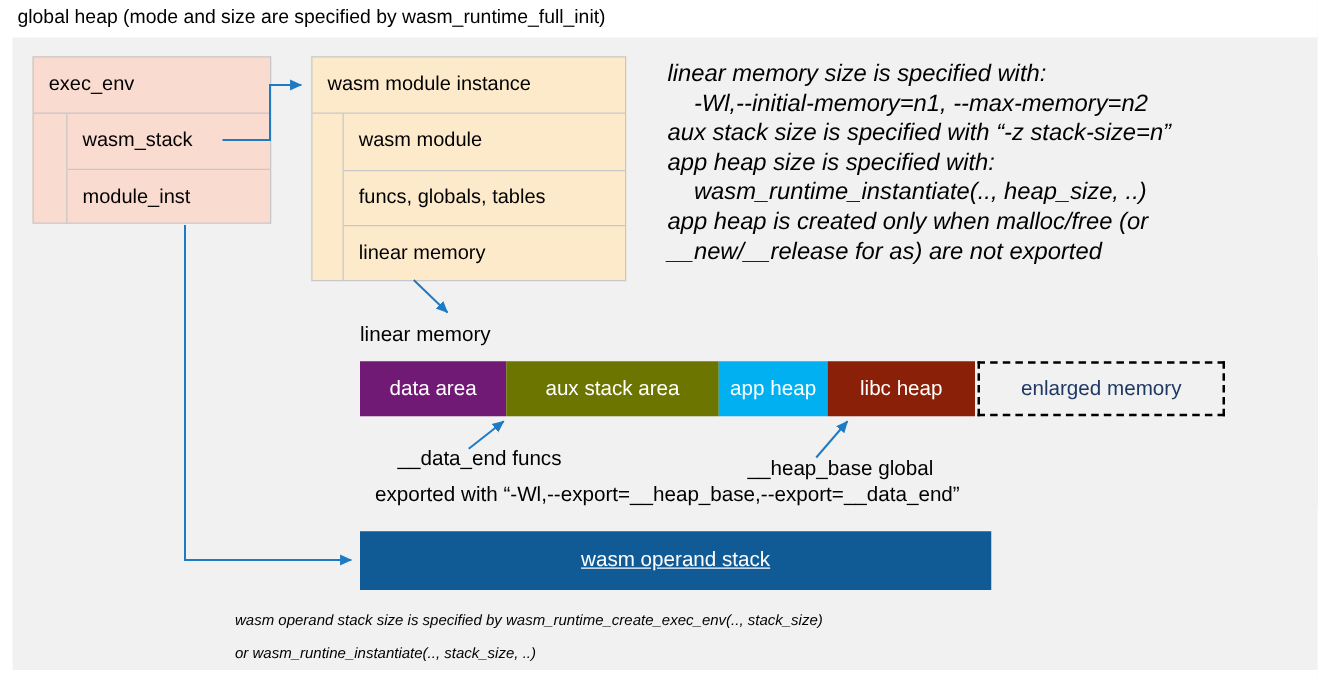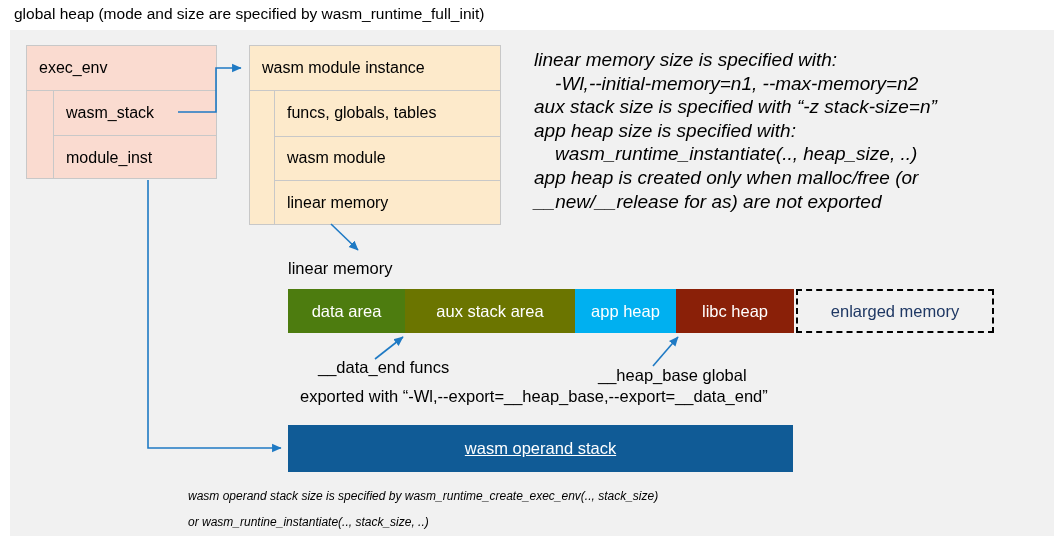--- a/index.html
+++ b/index.html
@@ -207,40 +207,40 @@
       <div class="struct-row">module_inst</div>
     </div>
   </div>
 </div>
 
 <div class="struct-box" id="module-instance-box" style="background: rgb(253, 234, 203);">
   <div class="struct-header">wasm module instance</div>
   <div class="struct-body">
     <div class="struct-gutter"></div>
     <div class="struct-rows">
+      <div class="struct-row">wasm module</div>
       <div class="struct-row">funcs, globals, tables</div>
-      <div class="struct-row">wasm module</div>
       <div class="struct-row">linear memory</div>
     </div>
   </div>
 </div>
 
 <div id="linear-memory-notes">linear memory size is specified with:
     -Wl,--initial-memory=n1, --max-memory=n2
 aux stack size is specified with “-z stack-size=n”
 app heap size is specified with:
     wasm_runtime_instantiate(.., heap_size, ..)
 app heap is created only when malloc/free (or
 __new/__release for as) are not exported</div>
 
 <div id="linear-memory-caption">linear memory</div>
 <div id="memory-bar">
-    <div class="mem-seg" style="width: 117px; background: #4d7c0f;">data area</div>
+    <div class="mem-seg" style="width: 117px; background: #701a75;">data area</div>
     <div class="mem-seg" style="width: 170px; background: rgb(107, 117, 0);">aux stack area</div>
-    <div class="mem-seg" style="width: 101px; background: rgb(0, 176, 240);">app heap</div>
+    <div class="mem-seg" style="width: 87px; background: rgb(0, 176, 240);">app heap</div>
     <div class="mem-seg" style="width: 118px; background: rgb(138, 32, 8);">libc heap</div>
     <div class="mem-seg enlarged" style="width: 198px;">enlarged memory</div>
   </div>
 
 <div class="annot" id="data-end-label">__data_end funcs</div>
 <div class="annot" id="heap-base-label">__heap_base global</div>
 <div class="annot" id="export-note">exported with “-Wl,--export=__heap_base,--export=__data_end”</div>
 
 <div id="operand-stack-bar" style="background: rgb(16, 91, 150); text-decoration: underline;">wasm operand stack</div>
 <div id="operand-stack-notes">wasm operand stack size is specified by wasm_runtime_create_exec_env(.., stack_size)

